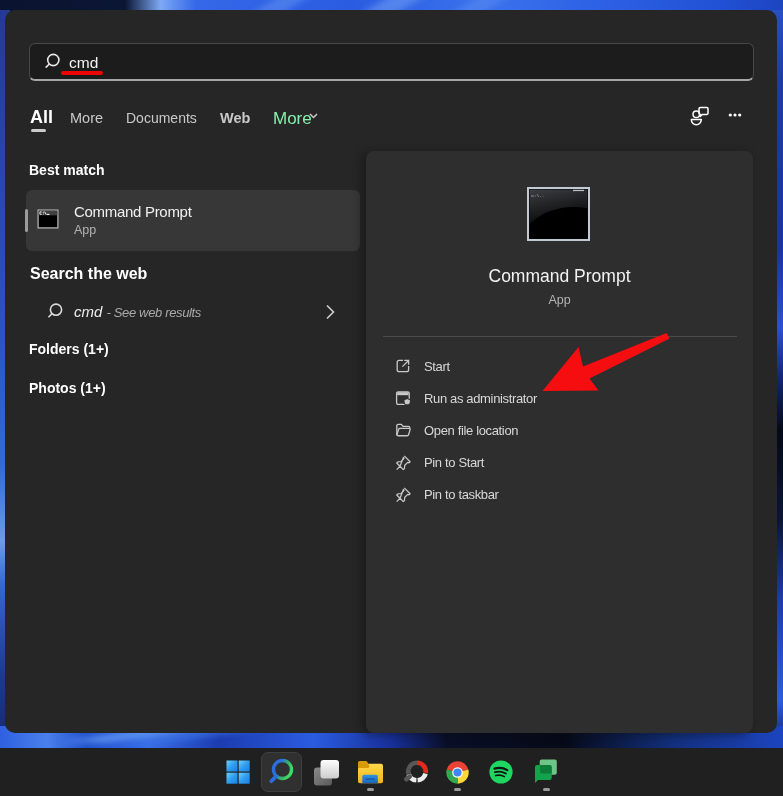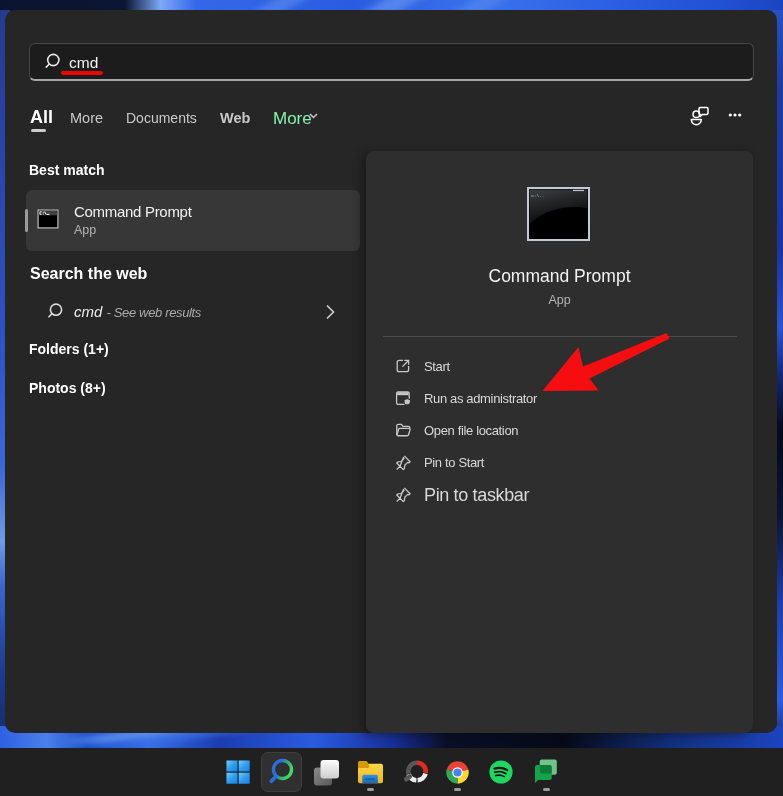--- a/index.html
+++ b/index.html
@@ -125,21 +125,21 @@
 <div class="txt" style="left:30px;top:266px;font-size:16px;line-height:15px;font-weight:bold;color:#ffffff;">Search the web</div>
 <svg class="abs" style="left:46px;top:301px" width="20" height="20" viewBox="0 0 20 20">
 <circle cx="10" cy="8.7" r="5.6" fill="none" stroke="#dcdcdc" stroke-width="1.6"></circle>
 <line x1="5.8" y1="12.9" x2="2.9" y2="15.8" stroke="#dcdcdc" stroke-width="1.6" stroke-linecap="round"></line>
 </svg>
 <div class="txt" style="left:74px;top:304px;font-size:15px;line-height:15px;color:#ededed;font-style:italic;">cmd <span style="color:#a9a9a9;font-size:13px;letter-spacing:-0.35px;">- See web results</span></div>
 <svg class="abs" style="left:322px;top:303px" width="16" height="18" viewBox="0 0 16 18">
 <polyline points="5,2.5 11.5,9 5,15.5" fill="none" stroke="#cfcfcf" stroke-width="1.6"></polyline>
 </svg>
 <div class="txt" style="left:29px;top:342px;font-size:14px;line-height:15px;font-weight:bold;color:#ffffff;">Folders (1+)</div>
-<div class="txt" style="left:29px;top:381px;font-size:14px;line-height:15px;font-weight:bold;color:#ffffff;">Photos (8+)</div>
+<div class="txt" style="left:29px;top:381px;font-size:14px;line-height:15px;font-weight:bold;color:#ffffff;">Photos (1+)</div>
 
 <div class="abs" style="left:366px;top:151px;width:387px;height:582px;background:#2e2e2e;border-radius:8px;box-shadow:-4px 2px 10px rgba(10,10,10,0.45);"></div>
 
 <svg class="abs" style="left:527px;top:187px" width="63" height="54" viewBox="0 0 63 54">
 <defs>
 <linearGradient id="cmdBody" x1="0" y1="0" x2="0.25" y2="1">
 <stop offset="0" stop-color="#3c3f42"></stop>
         <stop offset="0.35" stop-color="#222426"></stop>
         <stop offset="0.7" stop-color="#0c0c0d"></stop>
         <stop offset="1" stop-color="#000000"></stop>
@@ -177,21 +177,21 @@
 <path d="M1.8,13.2 L3.6,7.3 a1.3,1.3 0 0 1 1.25,-0.95 h9.3 a1,1 0 0 1 0.95,1.3 l-1.55,5.1 a1.4,1.4 0 0 1 -1.35,1 h-9 a1.4,1.4 0 0 1 -1.4,-1.4 z" fill="none" stroke="#c8c8c8" stroke-width="1.3"></path>
 </svg>
 <div class="txt" style="left:424px;top:423.5px;font-size:13px;line-height:14px;letter-spacing:-0.35px;color:#d8d8d8;">Open file location</div>
 <svg class="abs" style="left:395px;top:454px" width="17" height="17" viewBox="0 0 17 17">
 <path d="M9.3,1.9 l5.8,5.8 -1.1,1.1 -1.3,-0.45 -2.9,2.9 -0.35,3.25 -1.15,1.1 -3.3,-3.3 -3.3,3.3 m3.3,-3.3 l-3.3,-3.3 1.1,-1.15 3.25,-0.35 2.9,-2.9 -0.45,-1.3 z" fill="none" stroke="#c8c8c8" stroke-width="1.25" stroke-linejoin="round"></path>
 </svg>
 <div class="txt" style="left:424px;top:455.5px;font-size:13px;line-height:14px;letter-spacing:-0.35px;color:#d8d8d8;">Pin to Start</div>
 <svg class="abs" style="left:395px;top:486px" width="17" height="17" viewBox="0 0 17 17">
 <path d="M9.3,1.9 l5.8,5.8 -1.1,1.1 -1.3,-0.45 -2.9,2.9 -0.35,3.25 -1.15,1.1 -3.3,-3.3 -3.3,3.3 m3.3,-3.3 l-3.3,-3.3 1.1,-1.15 3.25,-0.35 2.9,-2.9 -0.45,-1.3 z" fill="none" stroke="#c8c8c8" stroke-width="1.25" stroke-linejoin="round"></path>
 </svg>
-<div class="txt" style="left:424px;top:487.5px;font-size:18px;line-height:14px;letter-spacing:-0.35px;color:#d8d8d8;">Pin to taskbar</div>
+<div class="txt" style="left:424px;top:487.5px;font-size:13px;line-height:14px;letter-spacing:-0.35px;color:#d8d8d8;">Pin to taskbar</div>
 
 <svg class="abs" style="left:530px;top:325px" width="150" height="75" viewBox="0 0 150 75">
 <polygon points="136.5,8 53,41.5 48.5,22 12.5,66 68.5,65.5 59.5,53.5 139.5,13.5" fill="#f50d10"></polygon>
 </svg>
 
 <div class="abs" style="left:0;top:748px;width:783px;height:48px;background:#202020;"></div>
 <svg class="abs" style="left:226px;top:760px" width="24" height="24" viewBox="0 0 24 24">
 <defs>
       <linearGradient id="wing" x1="0" y1="0" x2="1" y2="1">
 <stop offset="0" stop-color="#6fd2fa"></stop>

